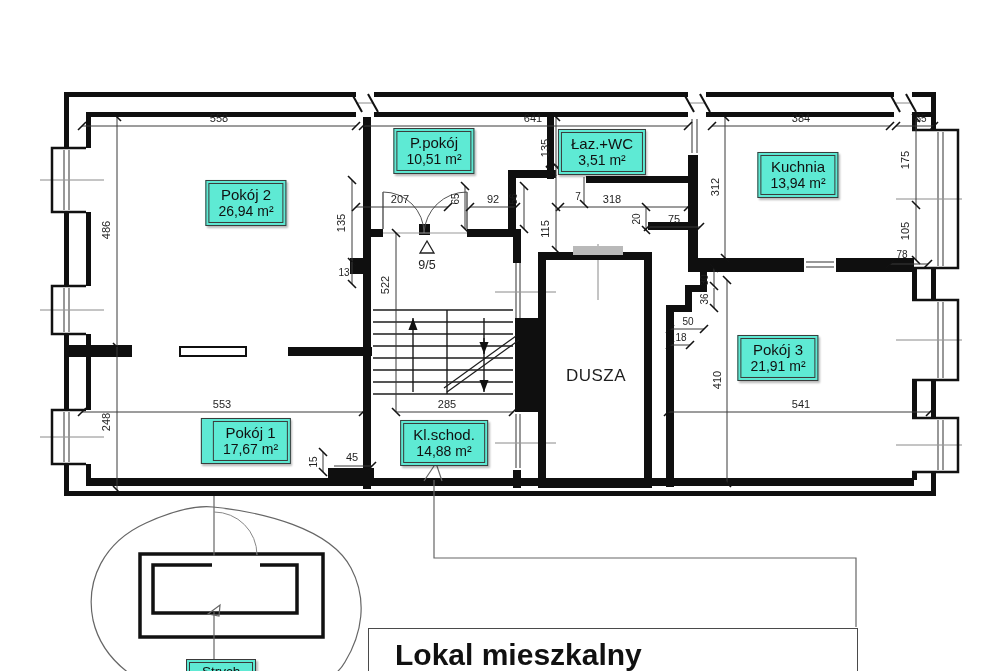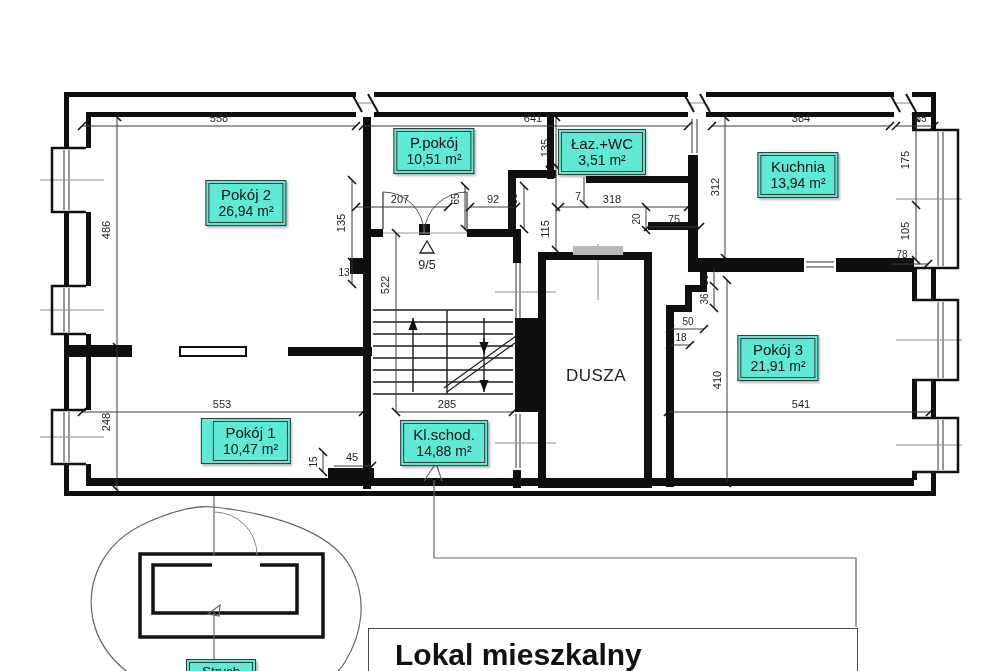--- a/index.html
+++ b/index.html
@@ -305,21 +305,21 @@
 </div>
 <div class="rlabel" style="left:798px;top:175px;">
   <div class="in">
       <div class="nm">Kuchnia</div>
   <div class="ar">13,94 m²</div>
     </div>
 </div>
 <div class="rlabel" style="left:246px;top:441px;padding-left:11px;">
   <div class="in">
       <div class="nm">Pokój 1</div>
-  <div class="ar">10,47 m²</div>
+  <div class="ar">17,67 m²</div>
     </div>
 </div>
 <div class="rlabel" style="left:444px;top:443px;">
   <div class="in">
       <div class="nm">Kl.schod.</div>
   <div class="ar">14,88 m²</div>
     </div>
 </div>
 <div class="rlabel" style="left:778px;top:358px;">
   <div class="in">

